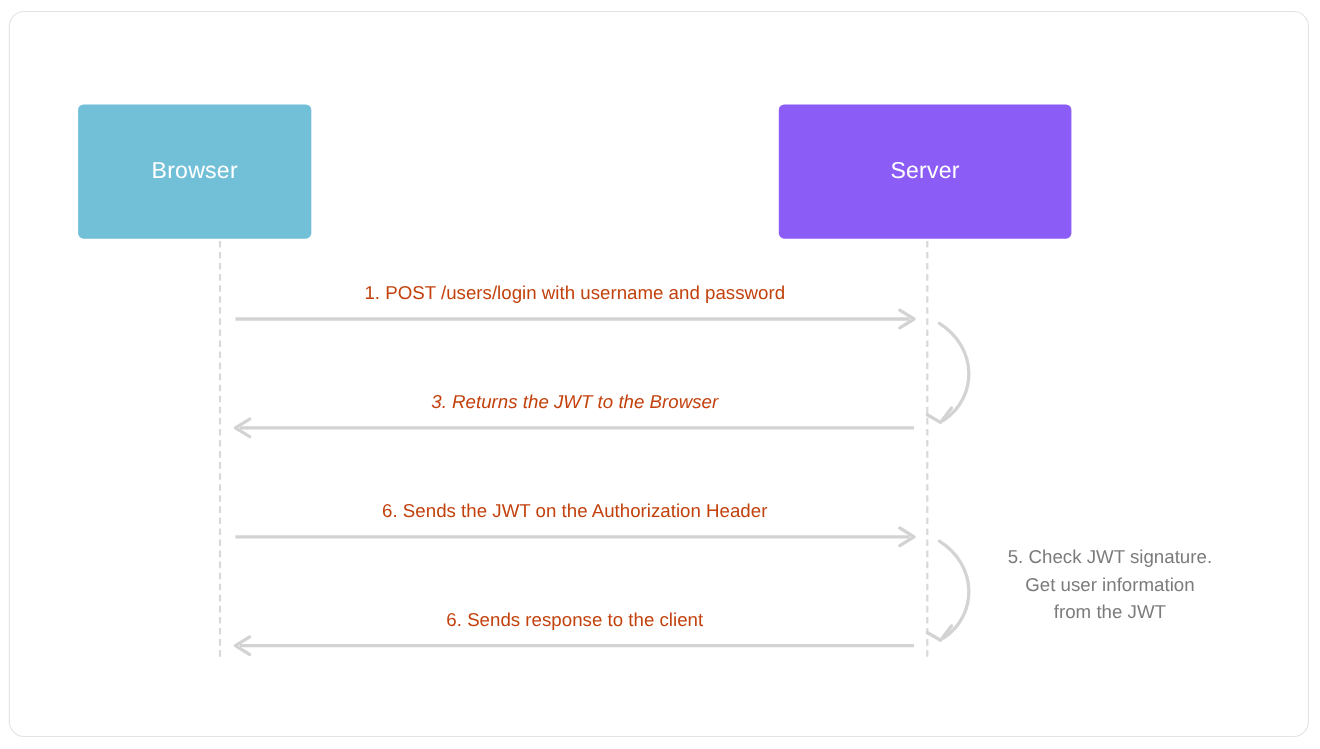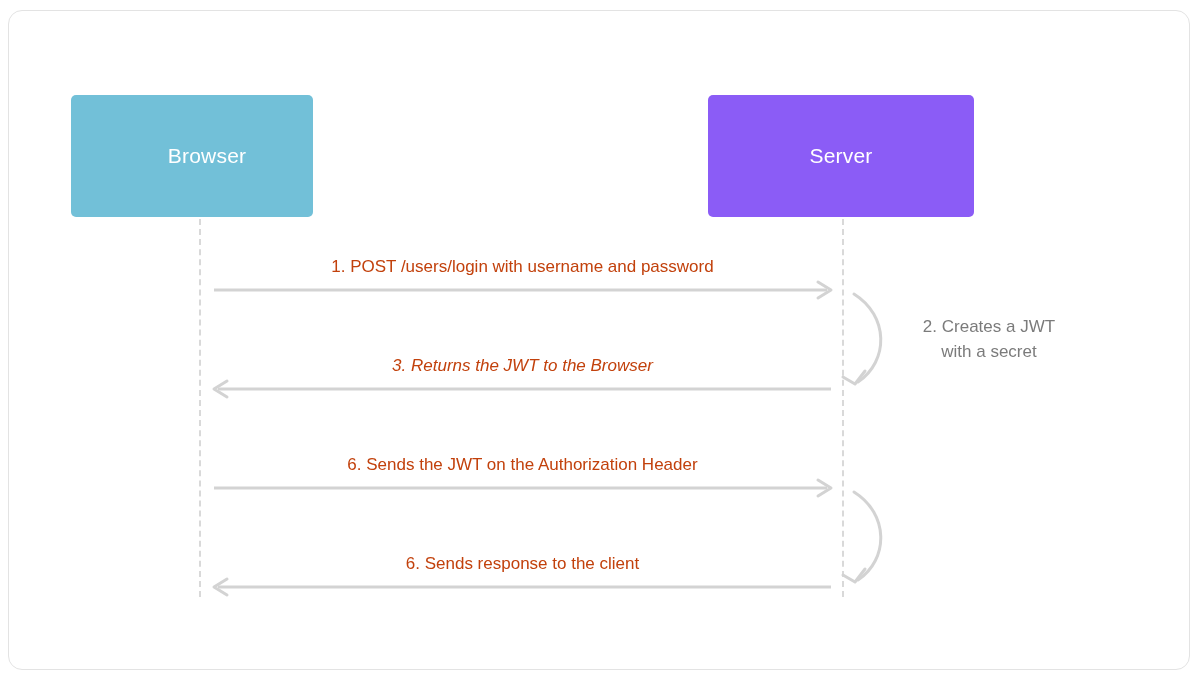--- a/index.html
+++ b/index.html
@@ -38,21 +38,20 @@
     font-size: 21px;
     font-weight: 400;
     letter-spacing: 0.2px;
   }
   #participant-browser {
     left: 62px;
     top: 84px;
     width: 212px;
     height: 122px;
     background: #72c0d8;
-    padding-left: 30px;
   }
   #participant-server {
     left: 699px;
     top: 84px;
     width: 266px;
     height: 122px;
     background: #8b5cf6;
   }
 
   
@@ -157,23 +156,24 @@
     </g>
 
     <g>
       <line x1="822" y1="576" x2="209" y2="576" stroke="#d3d3d3" stroke-width="3" stroke-linecap="butt"></line>
       <polyline points="218,568 205,576 218,584" fill="none" stroke="#d3d3d3" stroke-width="3" stroke-linecap="round" stroke-linejoin="round"></polyline>
     </g>
   </svg>
 
   <div id="label-msg-1" class="msg-label across">1. POST /users/login with username and password</div>
 
-  <div id="label-self-2" class="self-label">2. Creates a JWT
-with a secret</div>
 
   <div id="label-msg-3" class="msg-label across">3. Returns the JWT to the Browser</div>
 
   <div id="label-msg-4" class="msg-label across">6. Sends the JWT on the Authorization Header</div>
 
+  <div id="label-self-5" class="self-label">5. Check JWT signature.
+Get user information
+from the JWT</div>
 
   <div id="label-msg-6" class="msg-label across">6. Sends response to the client</div>
 
 </div>
 
 </body></html>

